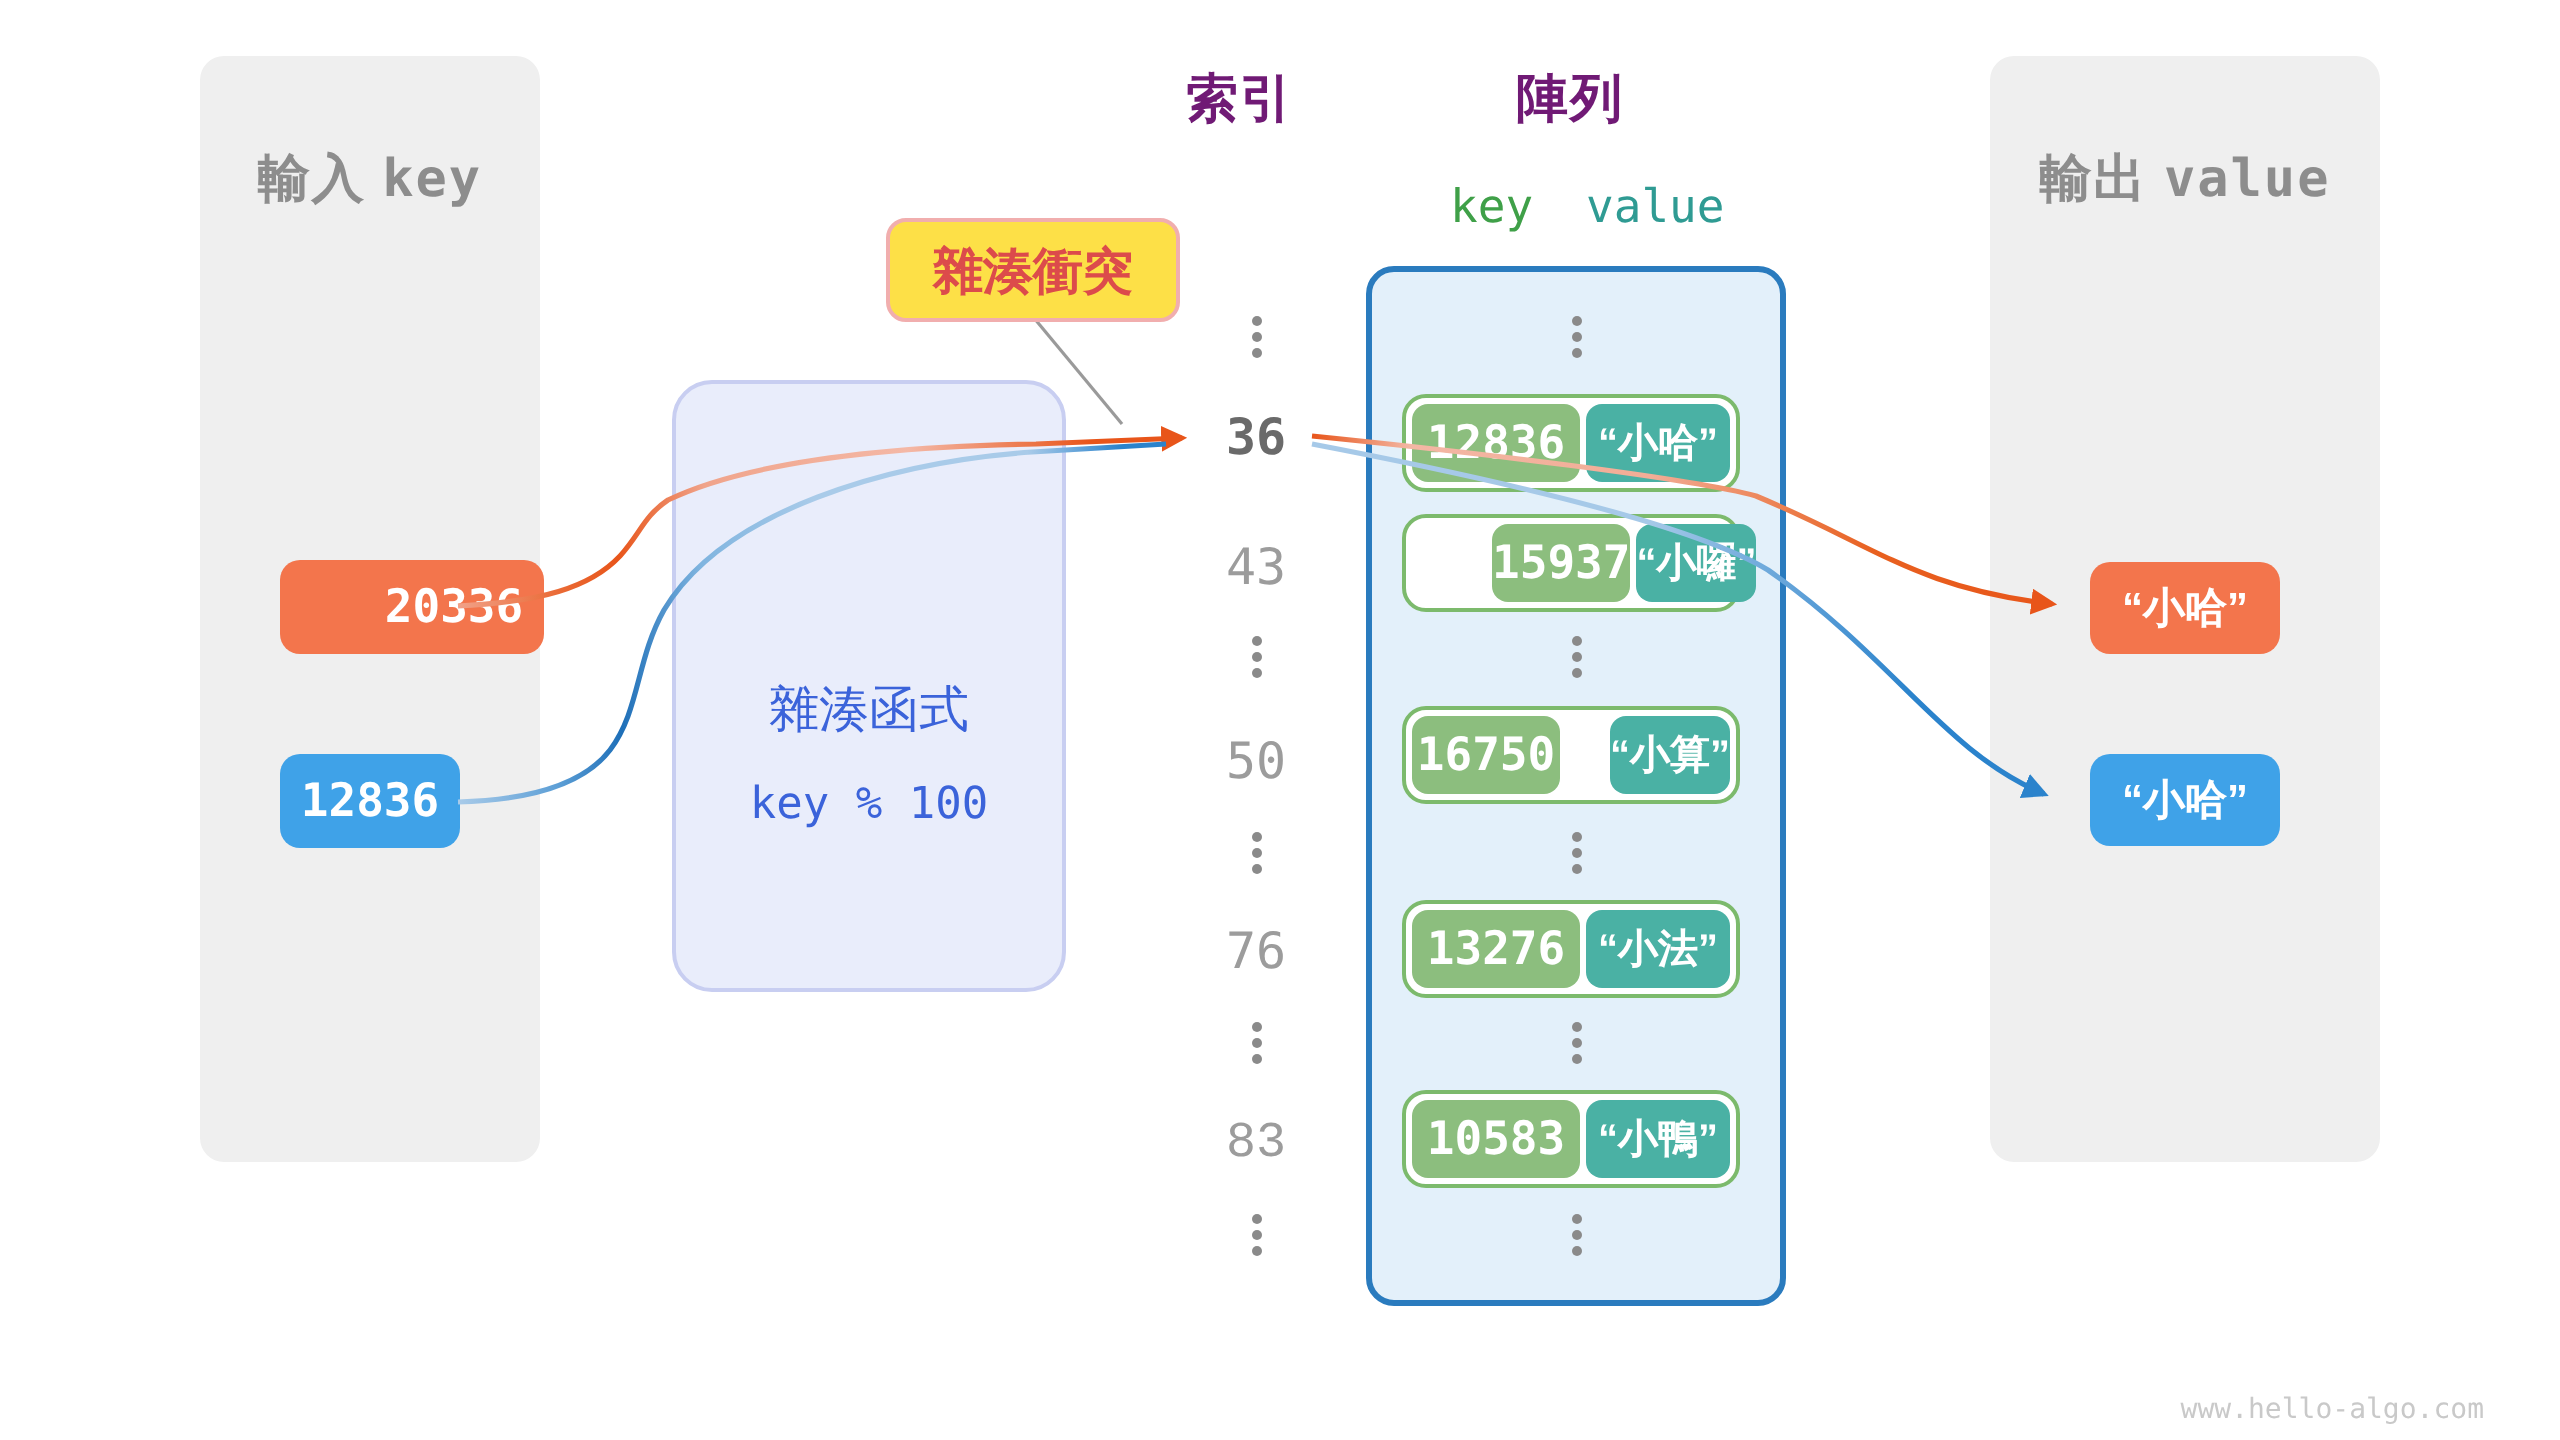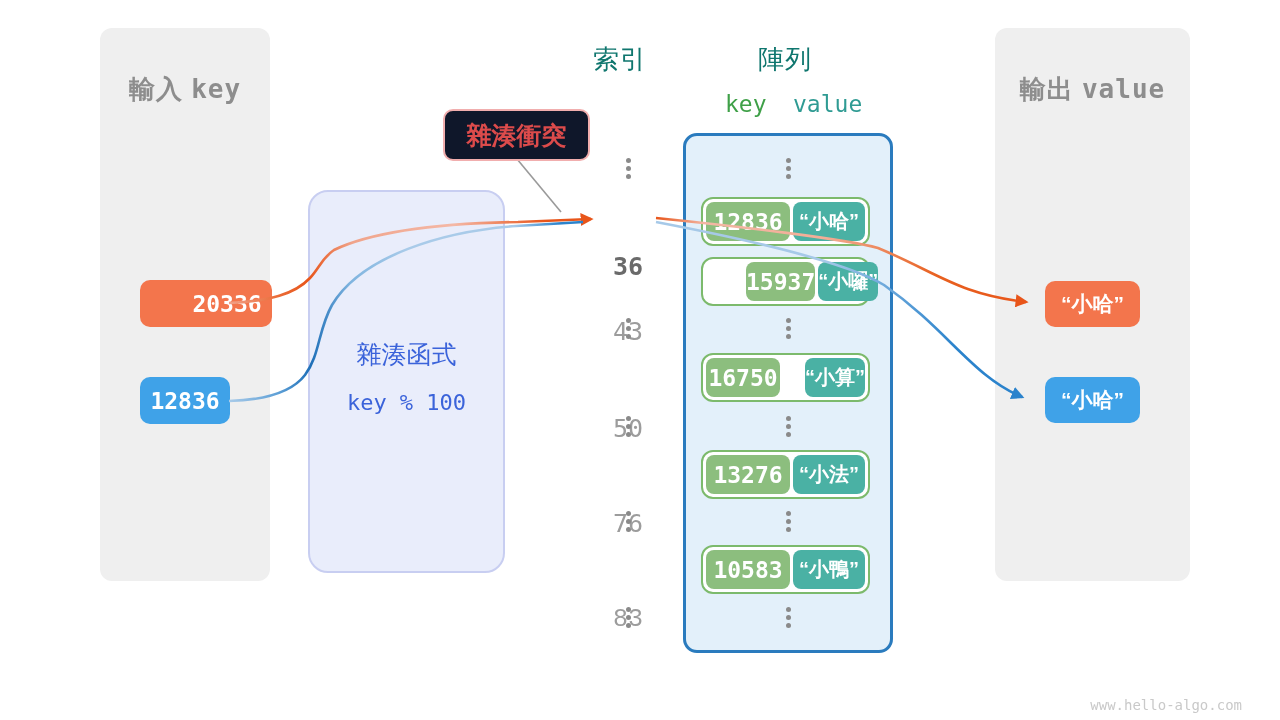--- a/index.html
+++ b/index.html
@@ -30,52 +30,52 @@
   .chip.blue{background:#3fa2e8;}
   .out-chip{
     position:absolute;width:95px;height:46px;border-radius:10px;
     display:flex;align-items:center;justify-content:center;
     color:#ffffff;font-size:21px;font-weight:bold;z-index:4;
   }
   .out-chip.orange{background:#f3754c;}
   .out-chip.blue{background:#3fa2e8;}
   
   .hashbox{
-    position:absolute;left:308px;top:190px;width:197px;height:383px;
+    position:absolute;left:336px;top:190px;width:197px;height:306px;
     background:#e9edfb;border:2px solid #c8cef1;border-radius:20px;
     box-sizing:border-box;z-index:2;
   }
   .hash-title{
     position:absolute;left:0;top:146px;width:100%;text-align:center;
     font-size:25px;font-weight:500;color:#3b63da;
   }
   .hash-formula{
     position:absolute;left:0;top:198px;width:100%;text-align:center;
     font-family:"DejaVu Sans Mono",monospace;font-size:22px;color:#3b63da;
   }
   
   .collision{
     position:absolute;left:443px;top:109px;width:147px;height:52px;
-    background:#0f172a;border:2px solid #f1aeae;border-radius:10px;
+    background:#fde047;border:2px solid #f1aeae;border-radius:10px;
     box-sizing:border-box;display:flex;align-items:center;justify-content:center;
     font-size:25px;font-weight:bold;color:#dc4b4b;z-index:7;
   }
   
   .col-hdr{
-    position:absolute;top:42px;font-size:26px;font-weight:normal;color:#0f766e;
+    position:absolute;top:32px;font-size:26px;font-weight:bold;color:#701a75;
     letter-spacing:1px;white-space:nowrap;
   }
   .kv-hdr{
     position:absolute;top:91px;font-family:"DejaVu Sans Mono",monospace;
     font-size:23px;white-space:nowrap;
   }
   
   .idx-num{
     position:absolute;left:598px;width:60px;text-align:center;
-    font-family:"DejaVu Sans Mono",monospace;font-size:25px;color:#9c9c9c;margin-top:48px;
+    font-family:"DejaVu Sans Mono",monospace;font-size:25px;color:#9c9c9c;
   }
   .idx-num.emph{font-weight:bold;color:#6a6a6a;}
   .dots{
     position:absolute;width:60px;display:flex;flex-direction:column;
     align-items:center;gap:3px;
   }
   .dots i{width:5px;height:5px;border-radius:50%;background:#8a8a8a;display:block;}
   
   .array{
     position:absolute;left:683px;top:133px;width:210px;height:520px;

